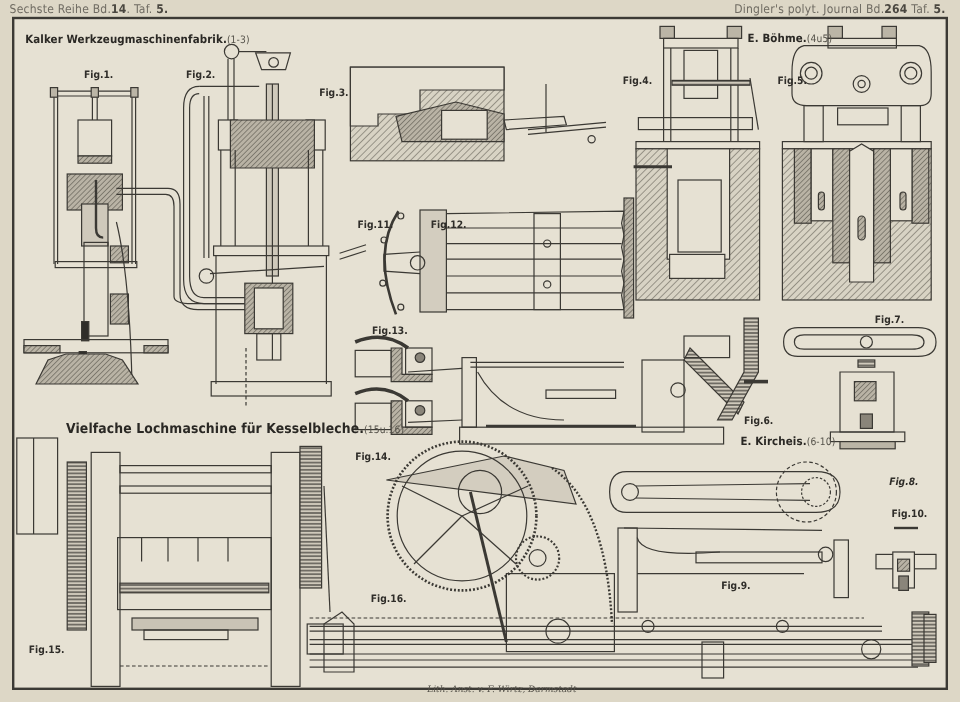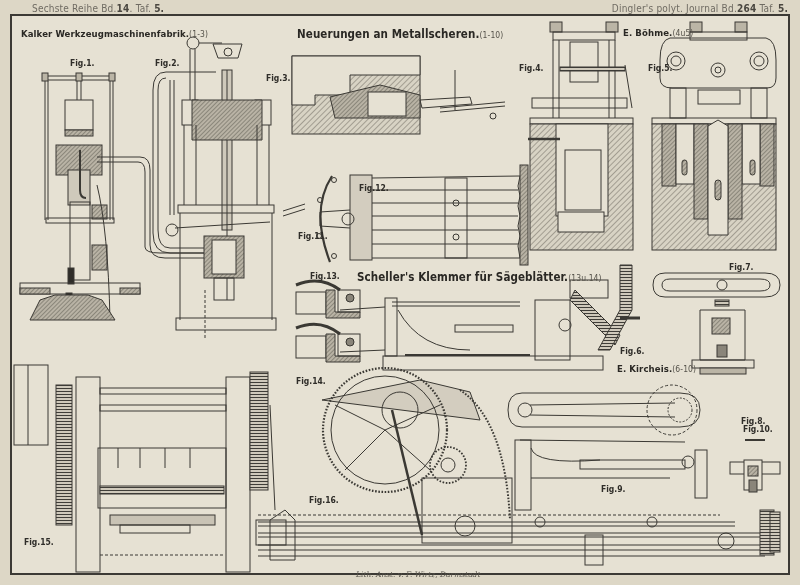--- a/index.html
+++ b/index.html
@@ -5,21 +5,21 @@
     html, body { margin:0; padding:0; }
     body {
       width:800px; height:585px; overflow:hidden; position:relative;
       background:#d9d3c2;
       font-family:"DejaVu Sans Condensed","DejaVu Sans",sans-serif;
       color:#2c2a26;
     }
     .page { position:absolute; left:0; top:0; width:800px; height:585px; background:#ddd7c6; }
     .hdr { position:absolute; top:3px; font-size:10px; color:#6f6b62; letter-spacing:0.2px; }
     .hdr b { color:#4a4740; }
-    .hdr-left { left:8px;margin-left:24px; }
+    .hdr-left { left:8px; }
     .hdr-right { right:12px; }
     .frame {
       position:absolute; left:10px; top:14px; width:776px; height:557px;
       border:2px solid #3c3a35; background:#e6e1d3;
     }
     svg.art { position:absolute; left:0; top:0; }
     .lbl { position:absolute; font-size:9.5px; font-weight:bold; white-space:nowrap; color:#2a2824; letter-spacing:0.1px; }
     .lbl .ref { font-weight:normal; font-size:8.5px; color:#55524a; }
     .title { font-size:11.5px; }
     .fig { position:absolute; font-size:8.5px; font-weight:bold; white-space:nowrap; color:#2f2d29; }
@@ -333,37 +333,36 @@
         <rect x="585" y="535" width="18" height="30"></rect>
         <circle cx="726" cy="541" r="8"></circle>
         <rect x="760" y="510" width="14" height="45" fill="url(#gear)"></rect>
         <rect x="770" y="512" width="10" height="40" fill="url(#gear)"></rect>
         <path d="M270,520 L285,510 L295,520 L295,560 L270,560 Z"></path>
       </g>
     </g>
   </svg>
 
   <div class="lbl" style="left:21px;top:28px;"><span>Kalker Werkzeugmaschinenfabrik.</span><span class="ref">(1-3)</span></div>
-  <div class="lbl title" style="left:297px;top:27px;"><span>Neuerungen an Metallscheren.</span><span class="ref">(1-10)</span></div>
   <div class="lbl" style="left:623px;top:27px;"><span>E. Böhme.</span><span class="ref">(4u5)</span></div>
-  <div class="lbl title" style="left:357px;top:270px;"><span>Scheller's Klemmer für Sägeblätter.</span><span class="ref">(13u.14)</span></div>
   <div class="lbl" style="left:617px;top:363px;"><span>E. Kircheis.</span><span class="ref">(6-10)</span></div>
+  <div class="lbl title" style="left:55px;top:350px;"><span>Vielfache Lochmaschine für Kesselbleche.</span><span class="ref">(15u.16)</span></div>
 
   <div class="fig" style="left:70px;top:58px;">Fig.1.</div>
   <div class="fig" style="left:155px;top:58px;text-align:center;">Fig.2.</div>
   <div class="fig" style="left:266px;top:73px;">Fig.3.</div>
   <div class="fig" style="left:519px;top:63px;">Fig.4.</div>
   <div class="fig" style="left:648px;top:63px;">Fig.5.</div>
-  <div class="fig" style="left:298px;top:183px;margin-top:48px;">Fig.11.</div>
+  <div class="fig" style="left:298px;top:183px;">Fig.11.</div>
   <div class="fig" style="left:359px;top:183px;">Fig.12.</div>
   <div class="fig" style="left:310px;top:271px;">Fig.13.</div>
   <div class="fig" style="left:296px;top:376px;">Fig.14.</div>
   <div class="fig" style="left:620px;top:346px;">Fig.6.</div>
   <div class="fig" style="left:711px;top:262px;padding-left:18px;">Fig.7.</div>
-  <div class="fig" style="left:741px;top:416px;">Fig.8.</div>
+  <div class="fig" style="left:741px;top:397px;font-style:italic;">Fig.8.</div>
   <div class="fig" style="left:601px;top:484px;">Fig.9.</div>
   <div class="fig" style="left:743px;top:424px;">Fig.10.</div>
   <div class="fig" style="left:24px;top:537px;">Fig.15.</div>
   <div class="fig" style="left:309px;top:463px;margin-top:32px;">Fig.16.</div>
 
   <div class="imprint" style="left:356px;top:570px;">Lith. Anst. v. F. Wirtz, Darmstadt</div>
 
 </div>
 
 </body></html>

